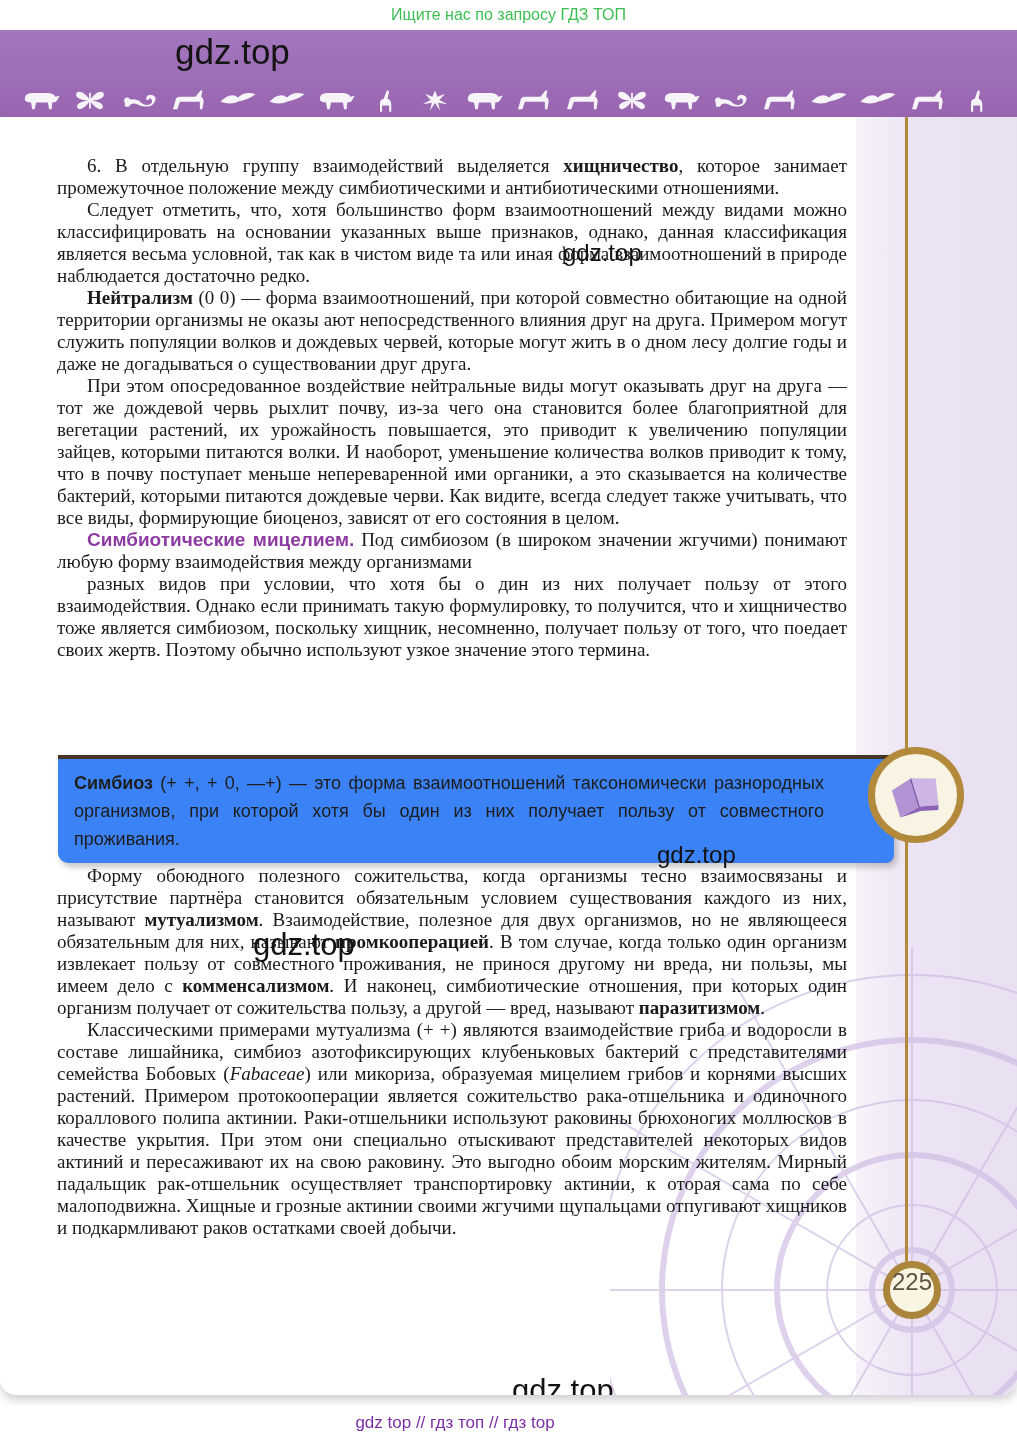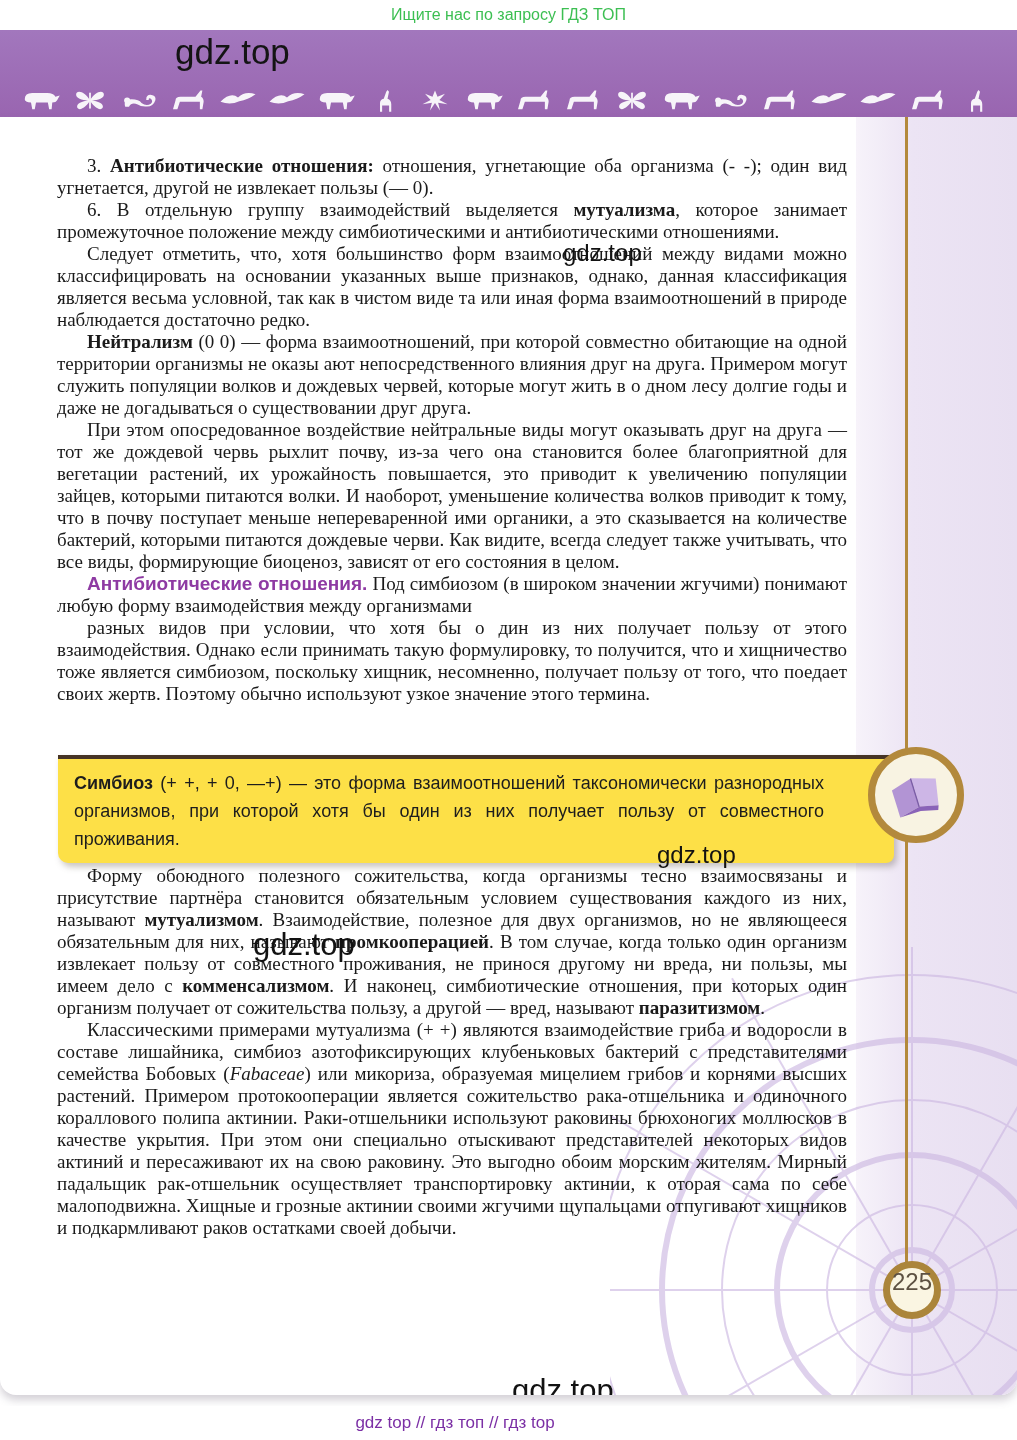--- a/index.html
+++ b/index.html
@@ -37,21 +37,21 @@
   .right-col{
     position:absolute;top:0;bottom:0;left:856px;right:0;
     background:linear-gradient(to right,#f7f3fa 0%,#ece4f4 35%,#e8dff1 100%);
   }
   .web-wrap{position:absolute;left:610px;top:830px;width:407px;height:448px;overflow:hidden;pointer-events:none;}
   .web-wrap svg{stroke:#cdb9e2;fill:none;opacity:.65;}
   .gold-line{position:absolute;left:905px;top:0;width:3px;height:1146px;background:#b3893c;}
   
   .def-box{
     position:absolute;left:58px;top:638px;width:836px;min-height:95px;
-    background:#fde047;border-top:4px solid #463425;border-radius:0 0 8px 10px;
+    background:#3b82f6;border-top:4px solid #463425;border-radius:0 0 8px 10px;
     box-shadow:3px 4px 6px rgba(100,90,80,.35);
     padding:10px 70px 10px 16px;box-sizing:border-box;
     font-family:"Liberation Sans", sans-serif;font-size:18px;line-height:28px;color:#1d1d1d;
   }
   .def-box .para{text-indent:0;margin:0;text-align:justify;}
   
   .book-circle{
     position:absolute;left:868px;top:630px;width:82px;height:82px;border:7px solid #b3893c;
     border-radius:50%;background:#f8f3e2;display:flex;align-items:center;justify-content:center;
   }
@@ -216,26 +216,25 @@
           <line x1="302" y1="343" x2="-9.8" y2="163"></line>
             <line x1="302" y1="343" x2="122" y2="31.2"></line>
         </g>
       </g>
     </svg>
   </div>
 
   <div class="gold-line"></div>
 
   <div class="flow" id="flow-top">
-      <p class="para"><span>3. </span><span style="font-weight: bold;">Антибиотические отношения:</span><span> отношения, угнетающие оба организма (- -); один вид угнетается, другой не извлекает пользы (— 0).</span></p>
-      <p class="para"><span>6. В отдельную группу взаимодействий выделяется </span><span style="font-weight: bold;">мутуализма</span><span>, которое занимает промежуточное положение между симбиотическими и антибиотическими отношениями.</span></p>
+      <p class="para"><span>6. В отдельную группу взаимодействий выделяется </span><span style="font-weight: bold;">хищничество</span><span>, которое занимает промежуточное положение между симбиотическими и антибиотическими отношениями.</span></p>
       <p class="para"><span>Следует отметить, что, хотя большинство форм взаимоотношений между видами можно классифицировать на основании указанных выше признаков, однако, данная классификация является весьма условной, так как в чистом виде та или иная форма взаимоотношений в природе наблюдается достаточно редко.</span></p>
       <p class="para"><span style="font-weight: bold;">Нейтрализм</span><span> (0 0) — форма взаимоотношений, при которой совместно обитающие на одной территории организмы не оказы ают непосредственного влияния друг на друга. Примером могут служить популяции волков и дождевых червей, которые могут жить в о дном лесу долгие годы и даже не догадываться о существовании друг друга.</span></p>
       <p class="para"><span>При этом опосредованное воздействие нейтральные виды могут оказывать друг на друга — тот же дождевой червь рыхлит почву, из-за чего она становится более благоприятной для вегетации растений, их урожайность повышается, это приводит к увеличению популяции зайцев, которыми питаются волки. И наоборот, уменьшение количества волков приводит к тому, что в почву поступает меньше непереваренной ими органики, а это сказывается на количестве бактерий, которыми питаются дождевые черви. Как видите, всегда следует также учитывать, что все виды, формирующие биоценоз, зависят от его состояния в целом.</span></p>
-      <p class="para"><span class="seg-heading" style="font-weight: bold; color: rgb(142, 58, 163);">Антибиотические отношения.</span><span> Под симбиозом (в широком значении жгучими) понимают любую форму взаимодействия между организмами</span></p>
+      <p class="para"><span class="seg-heading" style="font-weight: bold; color: rgb(142, 58, 163);">Симбиотические мицелием.</span><span> Под симбиозом (в широком значении жгучими) понимают любую форму взаимодействия между организмами</span></p>
       <p class="para"><span>разных видов при условии, что хотя бы о дин из них получает пользу от этого взаимодействия. Однако если принимать такую формулировку, то получится, что и хищничество тоже является симбиозом, поскольку хищник, несомненно, получает пользу от того, что поедает своих жертв. Поэтому обычно используют узкое значение этого термина.</span></p>
     </div>
 
   <div class="def-box">
       <p class="para"><span style="font-weight: bold;">Симбиоз</span><span> (+ +, + 0, —+) — это форма взаимоотношений таксономически разнородных организмов, при которой хотя бы один из них получает пользу от совместного проживания.</span></p>
     </div>
 
   <div class="book-circle">
     <svg width="64" height="54" viewBox="0 0 48 40">
         <use href="#sym-open-book"></use>

